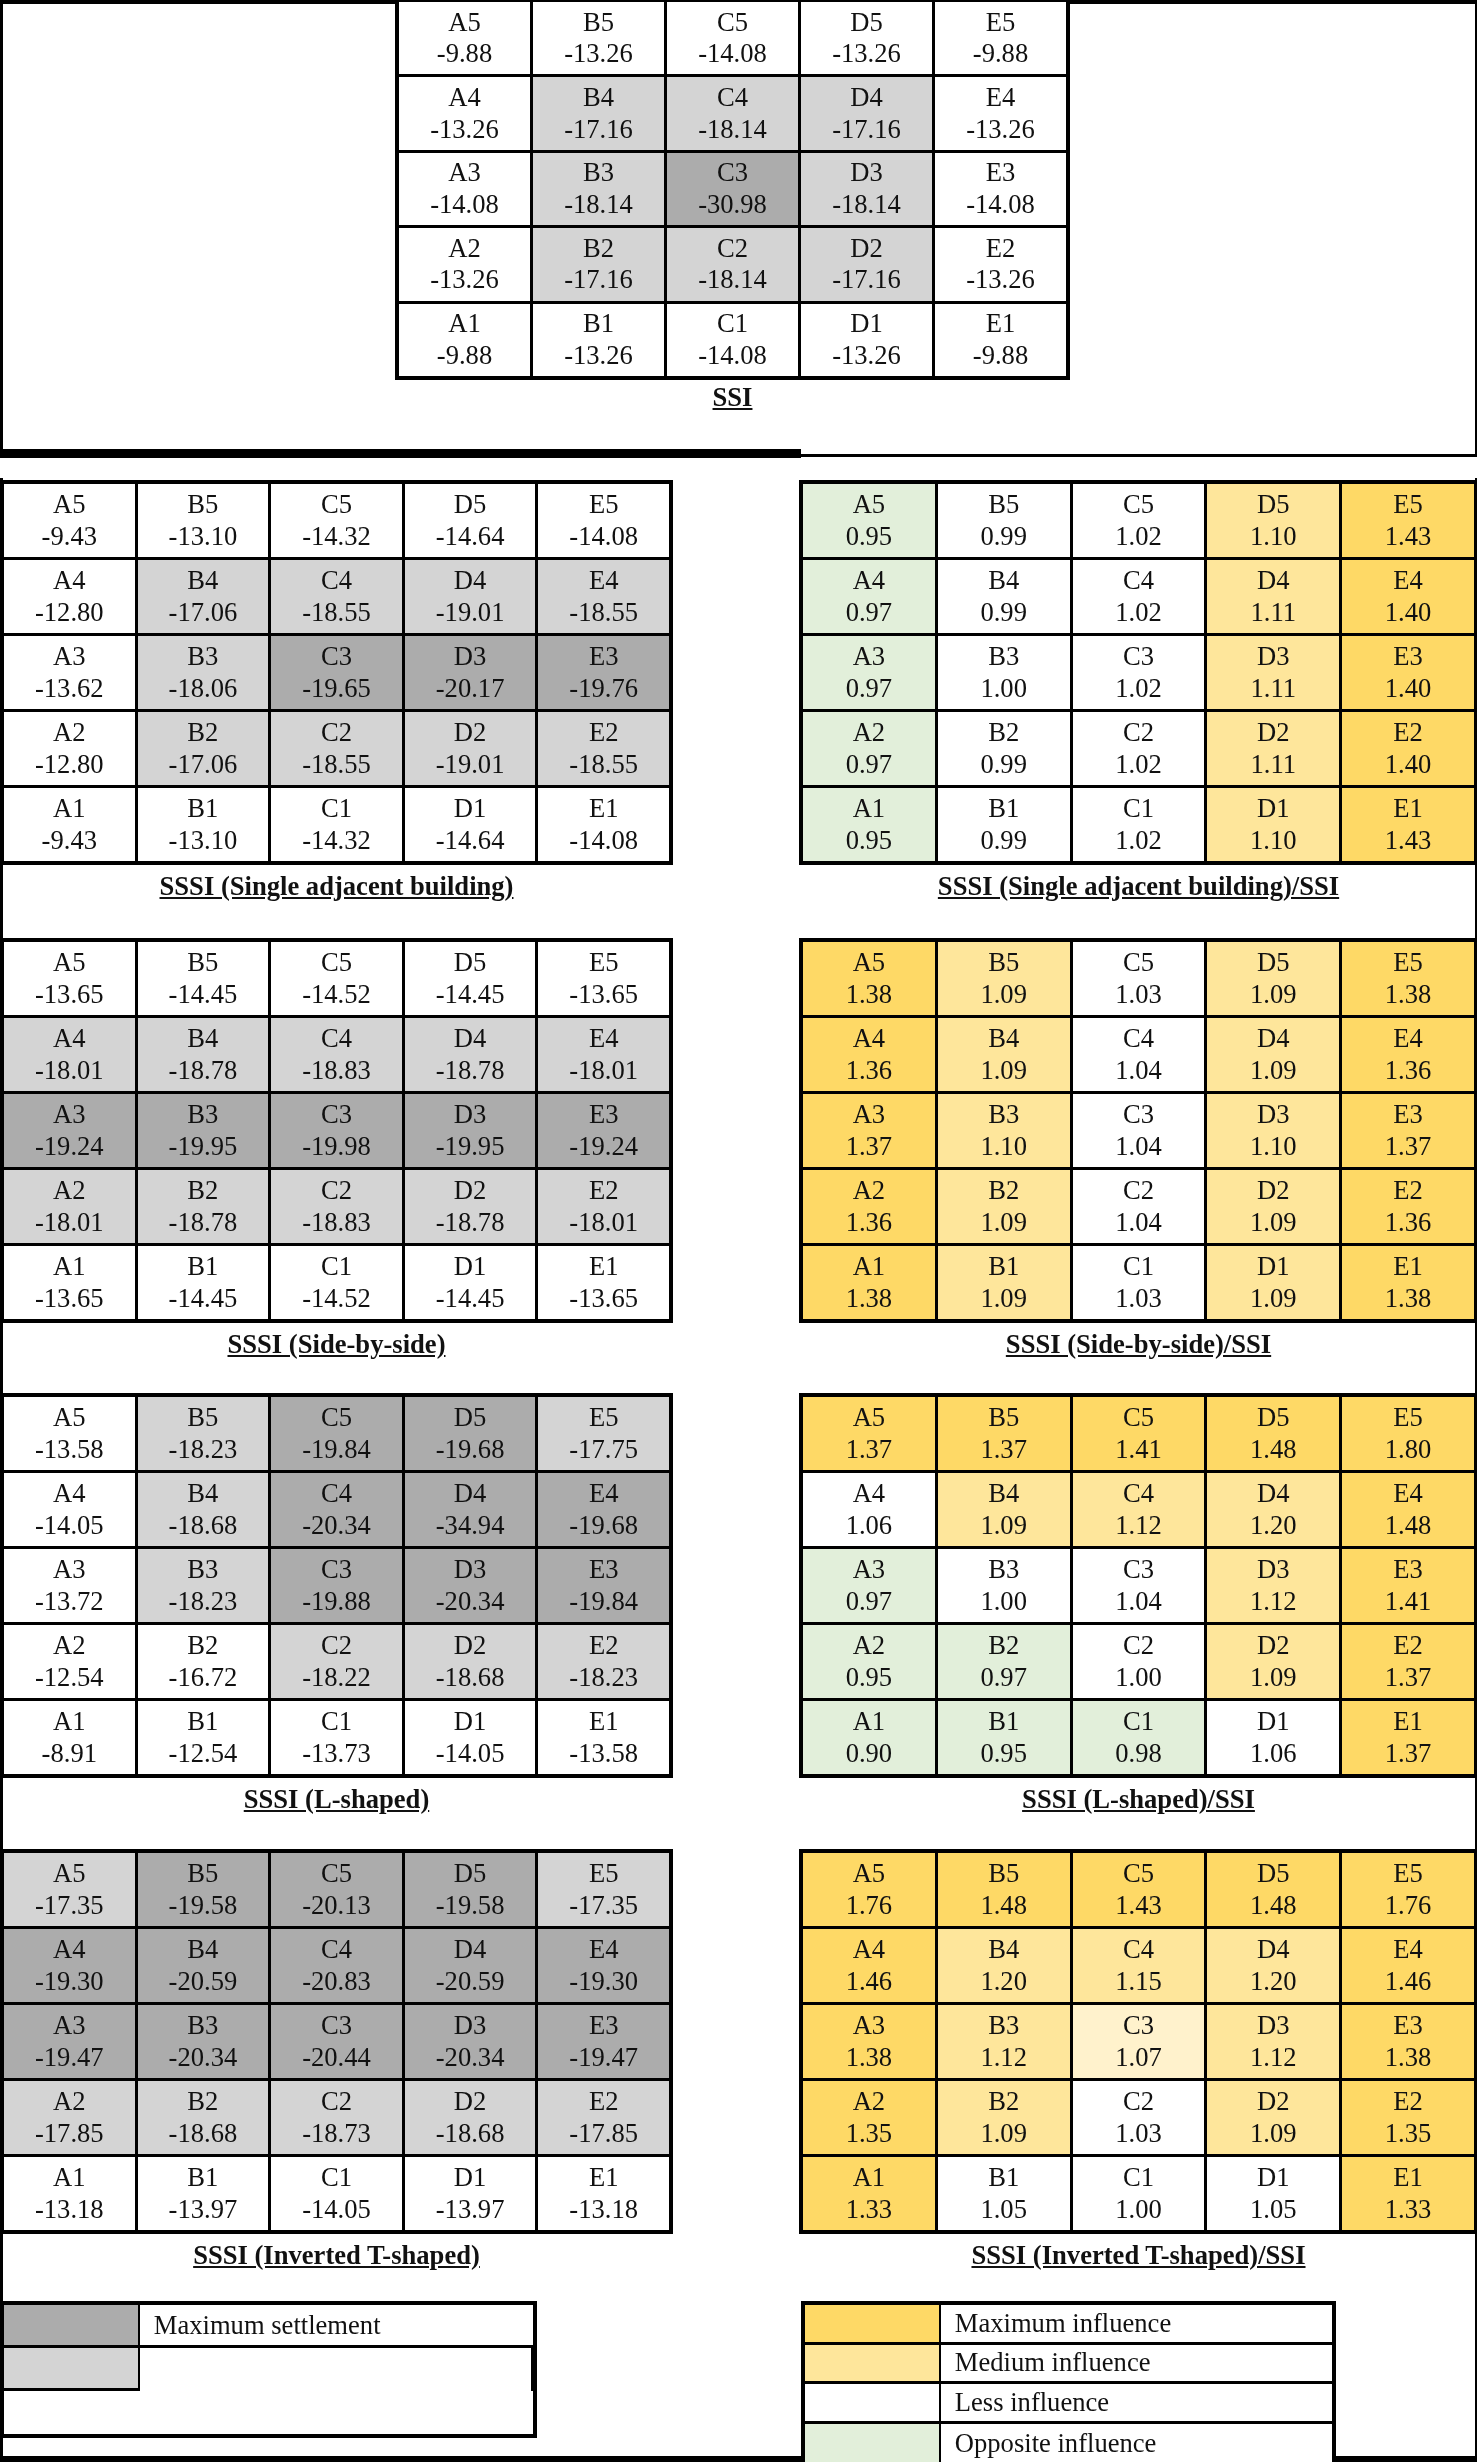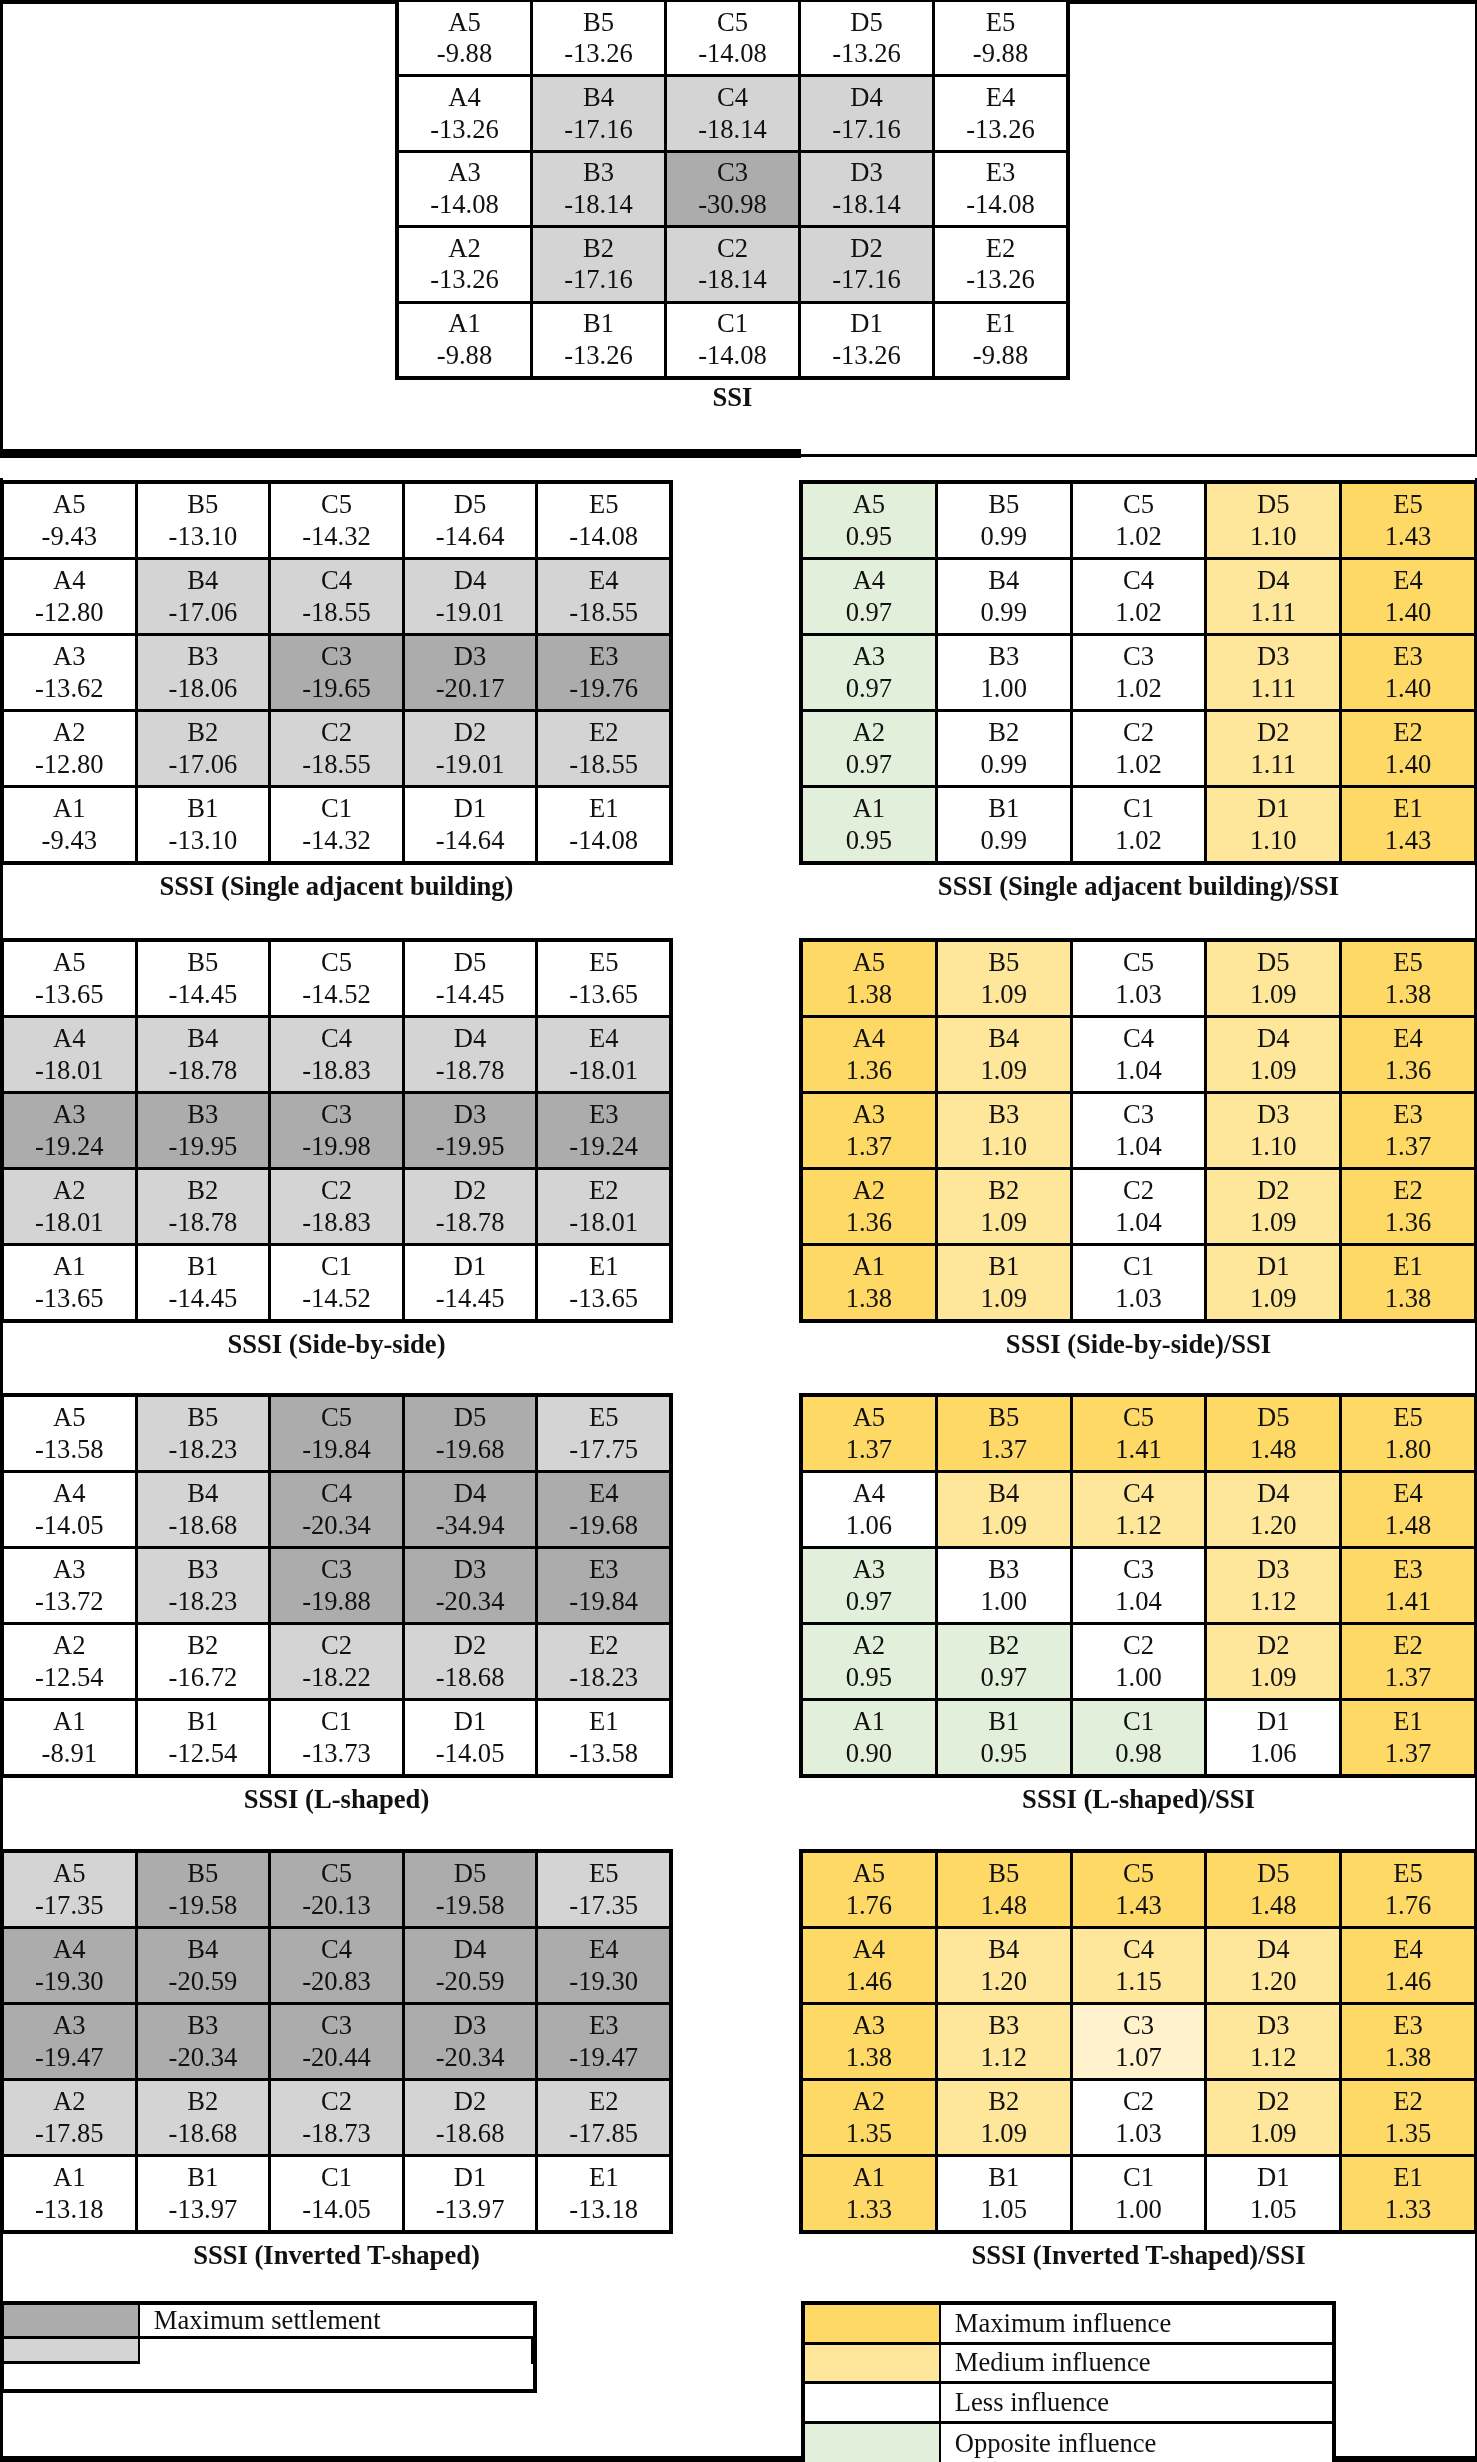--- a/index.html
+++ b/index.html
@@ -6,21 +6,21 @@
   body { width:1478px; height:2463px; position:relative; overflow:hidden;
          font-family:"Liberation Serif", "DejaVu Serif", serif; color:#111; }
   .frame { position:absolute; box-sizing:border-box; }
   #frame-top { left:0; top:0; width:1478px; height:457px; border:3.9px solid #000; border-top-width:4.9px; }
   #frame-top-bar { position:absolute; left:0; top:449px; width:801px; height:8.9px; background:#000; }
   #frame-main { left:0; top:478px; width:1478px; height:1985px; border:3.9px solid #000; border-bottom-width:7.9px; border-top:none; }
   .grid { position:absolute; box-sizing:border-box; border:4.9px solid #000; display:grid; background:#000; gap:3px; }
   .cell { display:flex; flex-direction:column; align-items:center; justify-content:center;
           font-size:26.6px; line-height:31.5px; text-align:center; }
   .cell .lbl, .cell .val { display:block; }
-  .caption { position:absolute; font-weight:bold; font-size:26.6px; text-align:center; white-space:nowrap; }
+  .caption { position:absolute; font-weight:bold; font-size:26.6px; text-align:center; white-space:nowrap;text-decoration:underline; }
   .legend { position:absolute; box-sizing:border-box; border:4.9px solid #000; display:grid; grid-template-columns:136px 1fr; }
   .legend .sw { border-right:2px solid #000; border-bottom:3px solid #000; }
   .legend .tx { border-bottom:3px solid #000; font-size:26.6px; padding-left:13.8px; display:flex; align-items:center; background:#fff; }
   .legend .last { border-bottom:none; }
 </style>
 </head>
 <body>
 
 <div id="frame-top" class="frame"></div>
 <div id="frame-top-bar"></div>
@@ -950,21 +950,21 @@
         <span class="val">1.05</span>
       </div>
       <div class="cell" style="background: rgb(254, 217, 102);">
         <span class="lbl">E1</span>
         <span class="val">1.33</span>
       </div>
     </div>
     <div class="caption" style="left: 799px; width: 679px; top: 2240px;">SSSI (Inverted T-shaped)/SSI</div>
   </div>
 
-<div class="legend" id="legend-settlement" style="left:0px; top:2301px; width:537px; height:92px; grid-template-rows:repeat(3,1fr);">
+<div class="legend" id="legend-settlement" style="left:0px; top:2301px; width:537px; height:137px; grid-template-rows:repeat(3,1fr);">
     <div class="sw" style="background: rgb(172, 172, 172);"></div>
     <div class="tx">Maximum settlement</div>
     <div class="sw" style="background: rgb(212, 212, 212);"></div>
     <div class="sw last" style="background: rgb(255, 255, 255);"></div>
   </div>
 <div class="legend" id="legend-influence" style="left:801px; top:2301px; width:535px; height:162px; grid-template-rows:repeat(4,1fr); border-bottom:none;">
     <div class="sw" style="background: rgb(254, 217, 102);"></div>
     <div class="tx">Maximum influence</div>
     <div class="sw" style="background: rgb(254, 230, 155);"></div>
     <div class="tx">Medium influence</div>

